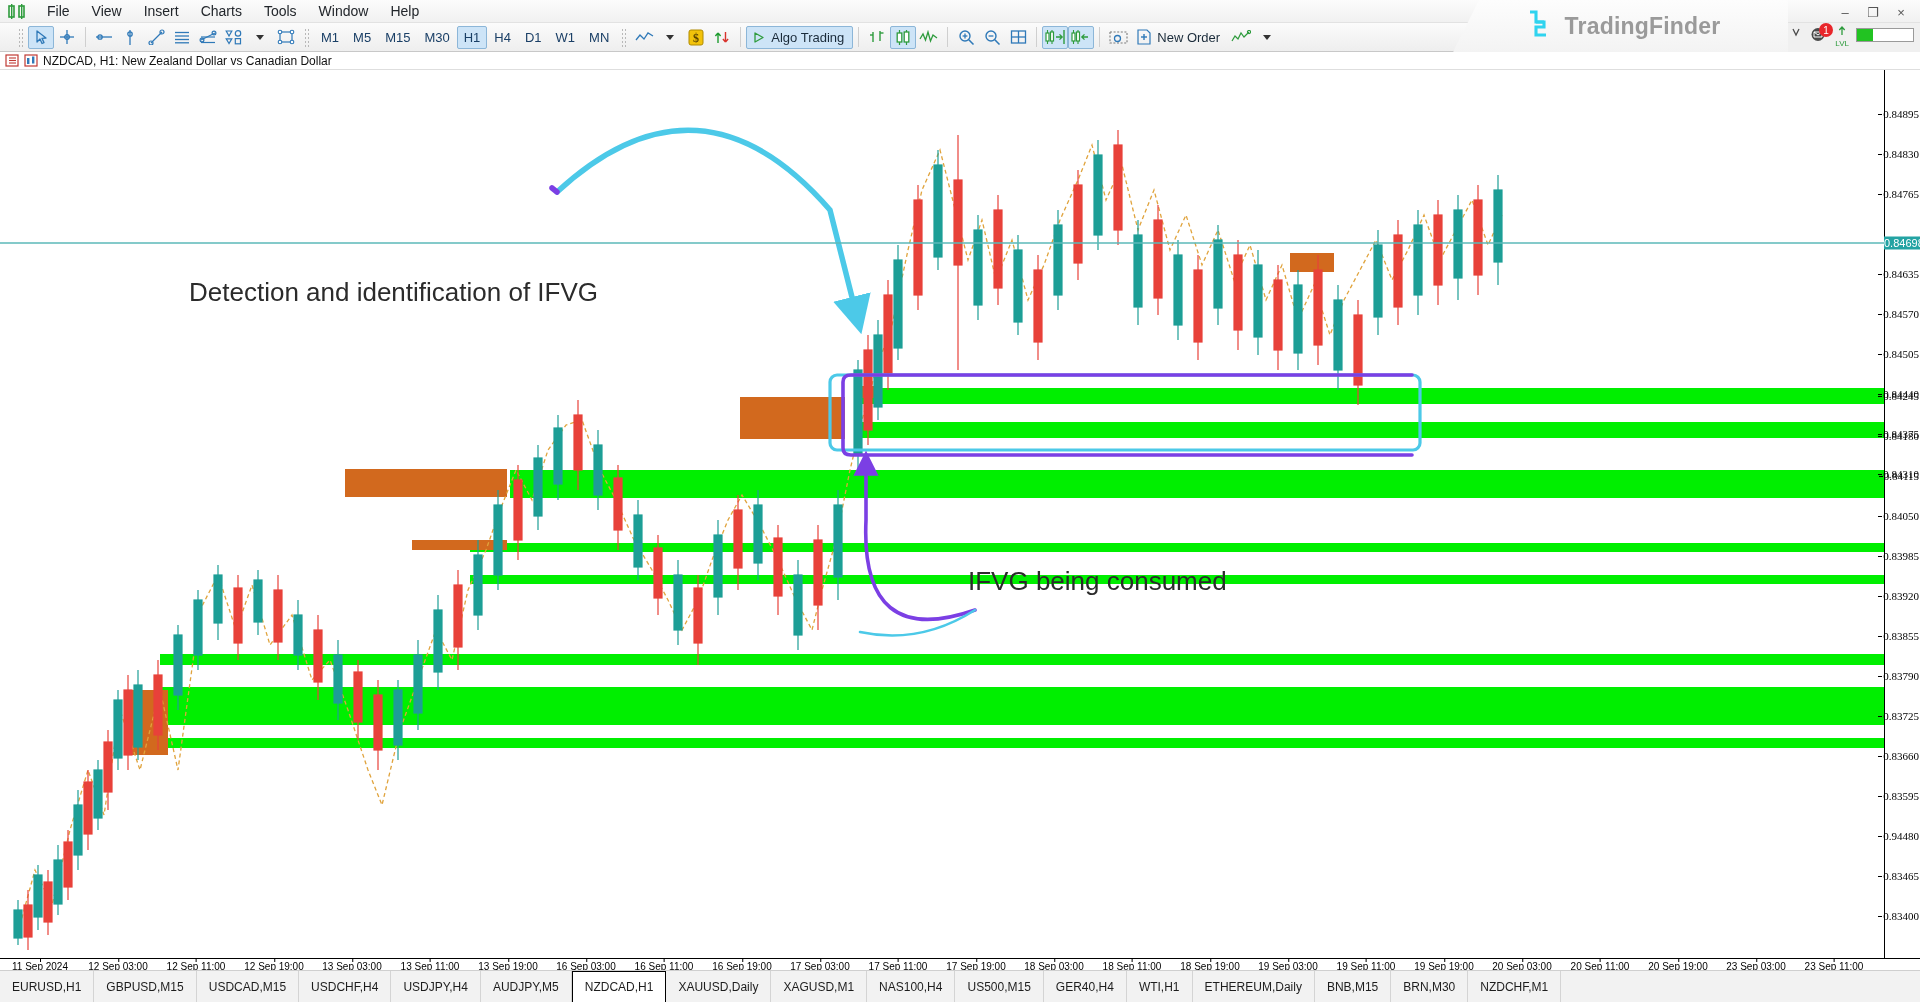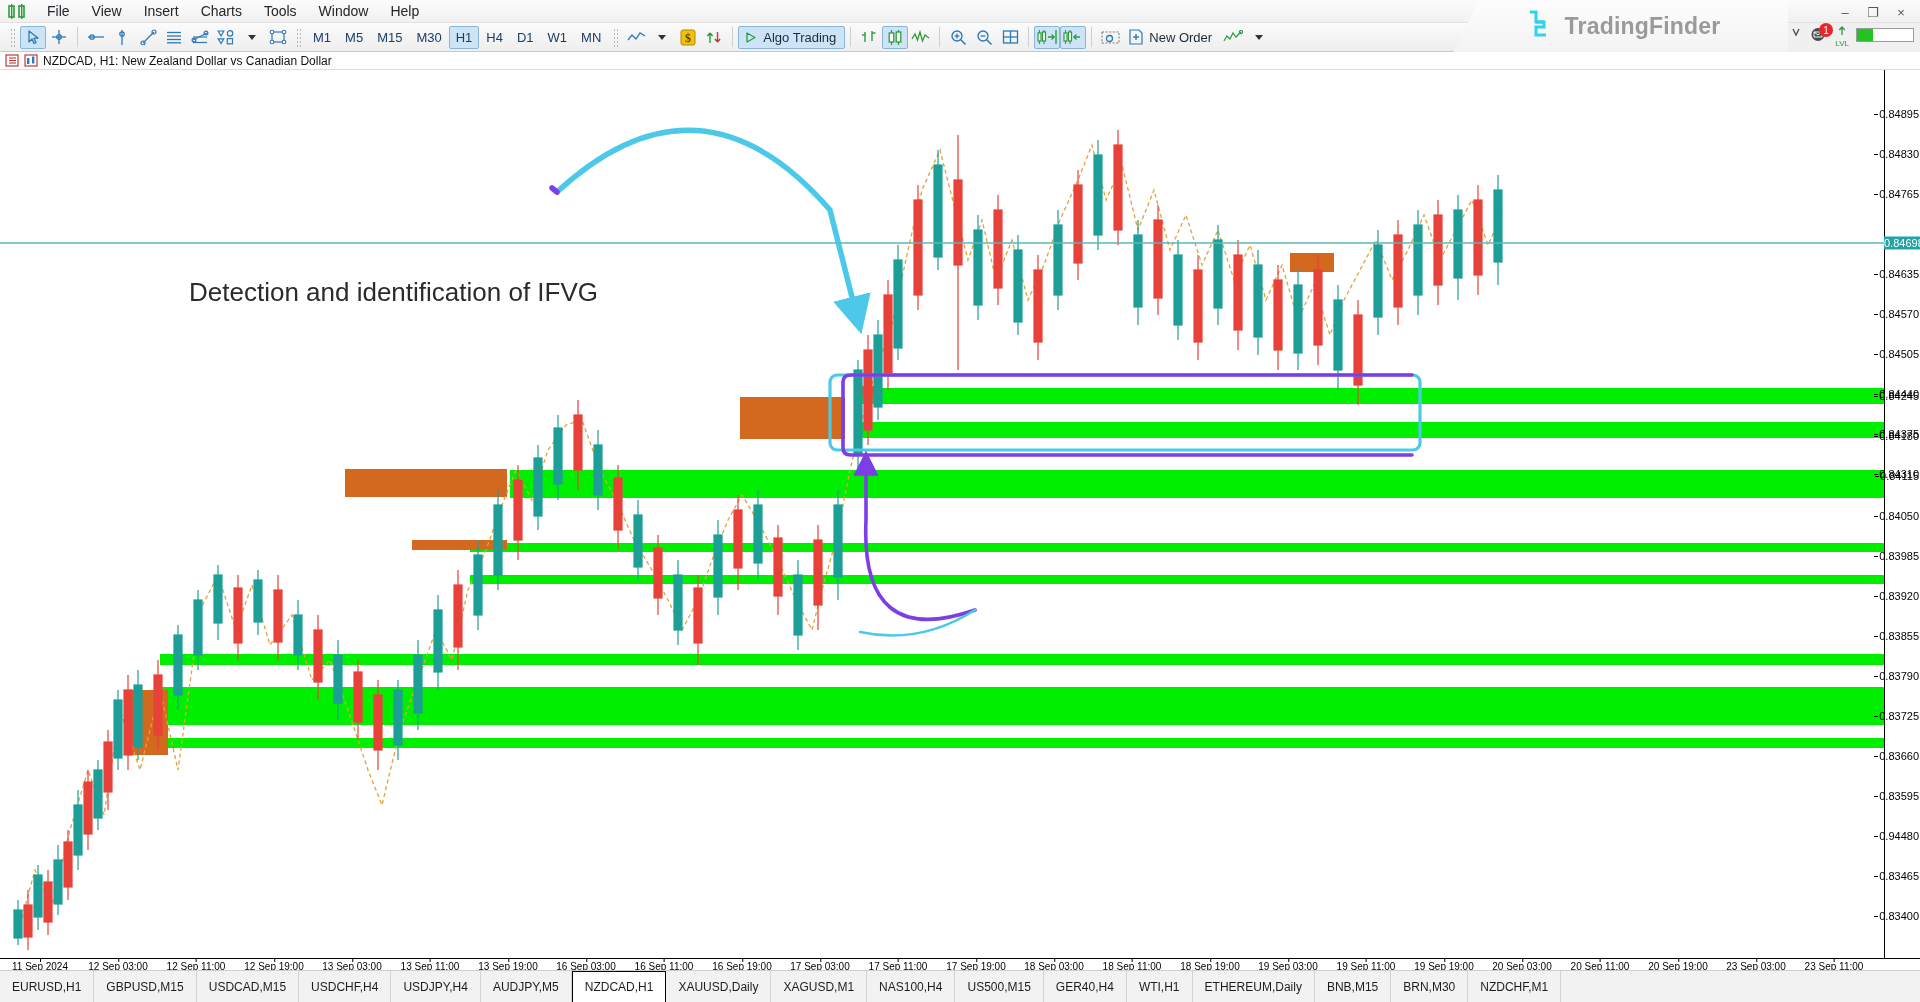--- a/index.html
+++ b/index.html
@@ -19,21 +19,21 @@
   }
   .mt5-logo { width: 22px; height: 16px; display: flex; align-items: center; justify-content: center; margin-right: 8px; }
   .menu-item {
     font-size: 14px; color: #22262b; padding: 2px 11px; line-height: 17px; cursor: default;
   }
 
   
   .toolbar {
     position: absolute; top: 23px; left: 0; width: 1540px; height: 29px;
     background: linear-gradient(#fbfbfb, #eeeeee);
-    display: flex; align-items: center; padding-left: 5px;
+    display: flex; align-items: center; padding-left: 13px;
     border-bottom: 1px solid #c8c8c8;
   }
   .tb-grip {
     width: 7px; height: 20px; margin: 0 4px;
     background-image: radial-gradient(circle, #b8b8b8 1px, transparent 1px);
     background-size: 3px 4px; background-position: 1px 1px;
   }
   .tb-sep { width: 1px; height: 20px; background: #cfcfcf; margin: 0 5px; }
   .tb-btn {
     width: 26px; height: 23px; display: flex; align-items: center; justify-content: center;
@@ -92,21 +92,21 @@
   .chart-canvas { position: absolute; top: 0; left: 0; width: 1884px; height: 888px; overflow: hidden; }
   svg.chart { position: absolute; top: 0; left: 0; }
 
   
   .price-axis {
     position: absolute; top: 0; right: 0; width: 36px; height: 888px;
     background: #fff; border-left: 1px solid #000;
   }
   .price-tick {
     position: absolute; right: 1px; font-size: 11px; color: #000; white-space: nowrap;
-    transform: translateY(-50%); font-family: Liberation Sans, sans-serif;
+    transform: translateY(-50%); font-family: Liberation Serif, serif;
   }
   .price-tick::before {
     content: ""; position: absolute; left: -5px; top: 50%; width: 4px; height: 1px; background: #000;
   }
   .price-cur {
     position: absolute; right: 0; width: 36px; background: #23a3a3; color: #fff;
     font-size: 11px; text-align: center; transform: translateY(-50%); line-height: 13px;
   }
 
   
@@ -636,20 +636,21 @@
 
         <path data-name="arrow-detection" d="M557 122 Q700 -10 830 140 L856 243" fill="none" stroke="#4cc9e8" stroke-width="5.5" stroke-linecap="round" marker-end="url(#ar-cyan)"></path>
         <path data-name="arrow-detection-tail" d="M557 122 L552 118" fill="none" stroke="#7b3fe4" stroke-width="5.5" stroke-linecap="round"></path>
         <path data-name="arrow-consumed" d="M975 540 Q860 580 866 450 L866 395" fill="none" stroke="#7b3fe4" stroke-width="3.6" stroke-linecap="round" marker-end="url(#ar-purple)"></path>
         <path data-name="arrow-consumed-tail" d="M860 562 Q920 575 975 540" fill="none" stroke="#4cc9e8" stroke-width="2.6" stroke-linecap="round"></path>
 
         <line data-name="current-price-line" x1="0" y1="173" x2="1884" y2="173" stroke="#5bb8b8" stroke-width="1.3"></line>
       </svg>
 
       <div class="annot" data-name="annotation-detection-label" style="left:141px; top:207px;">Detection and identification of IFVG</div>
+      <div class="annot" data-name="annotation-consumed-label" style="left:920px; top:496px;">IFVG being consumed</div>
     </div>
 
     <div class="price-axis" data-name="price-axis">
       <div class="price-tick" data-name="price-tick" style="top:44px">0.84895</div>
       <div class="price-tick" data-name="price-tick" style="top:84px">0.84830</div>
       <div class="price-tick" data-name="price-tick" style="top:124px">0.84765</div>
       <div class="price-cur" data-name="current-price-marker" style="top:173px">0.84698</div>
       <div class="price-tick" data-name="price-tick" style="top:204px">0.84635</div>
       <div class="price-tick" data-name="price-tick" style="top:244px">0.84570</div>
       <div class="price-tick" data-name="price-tick" style="top:284px">0.84505</div>

